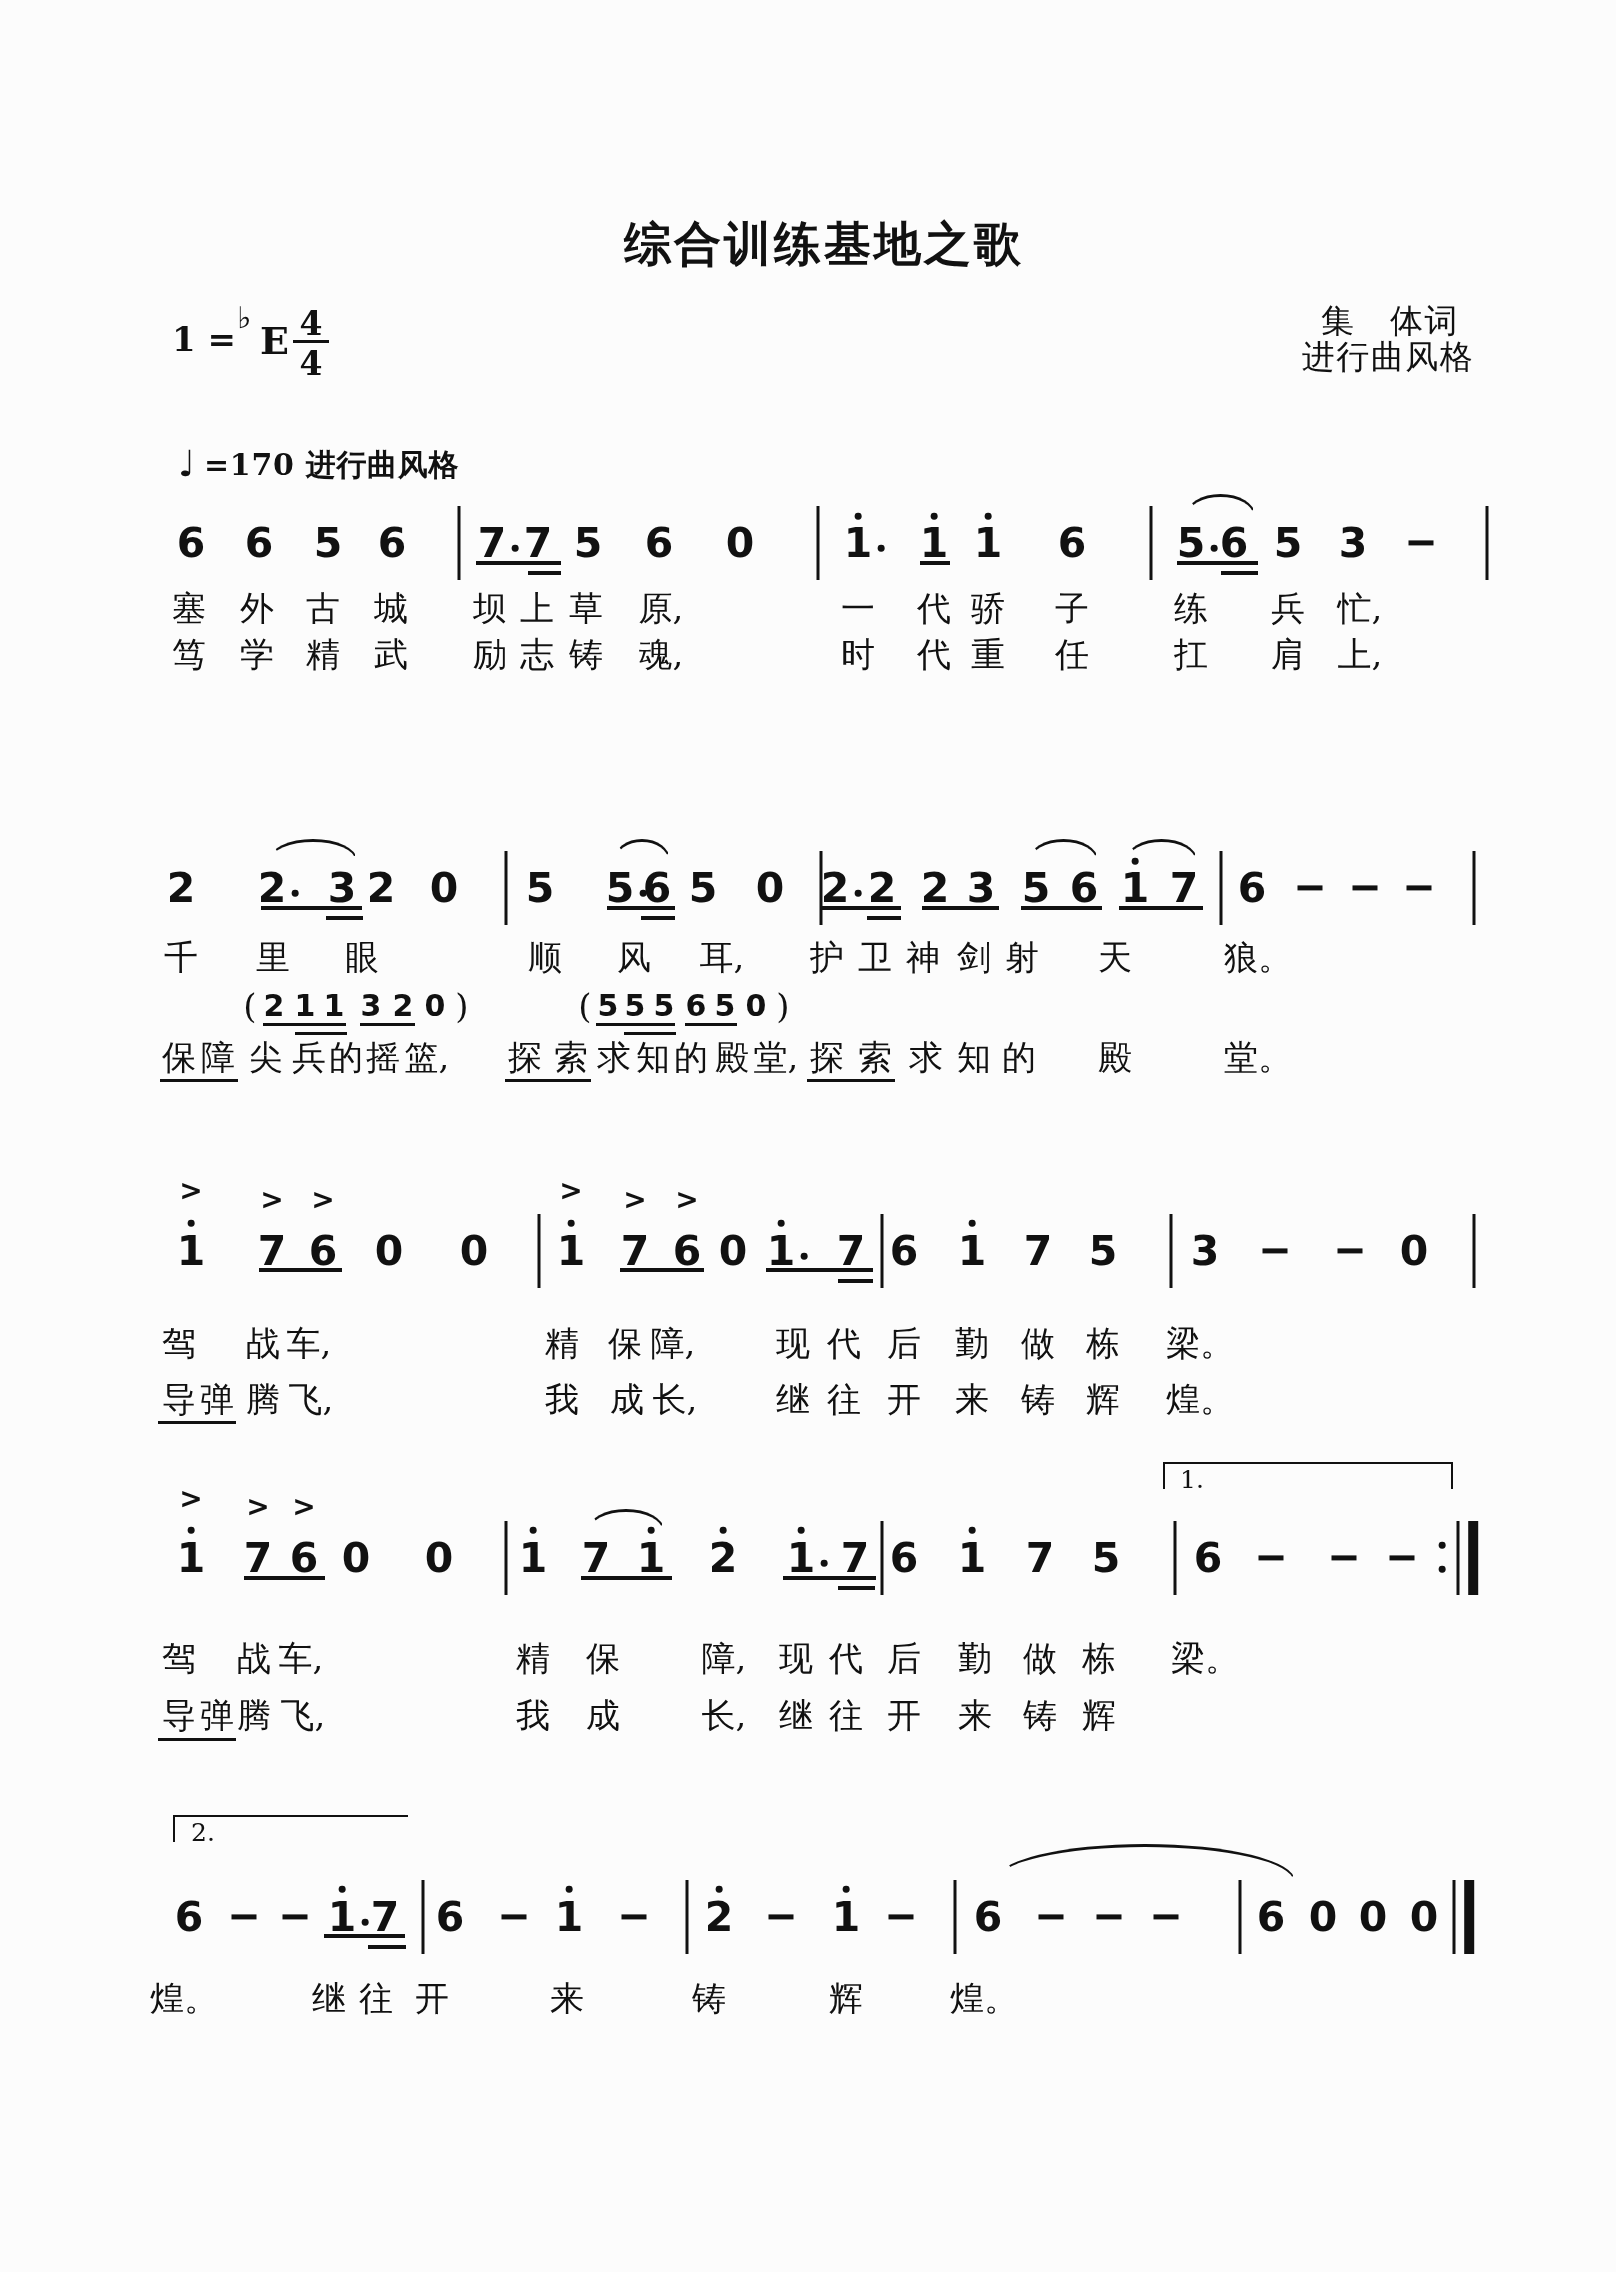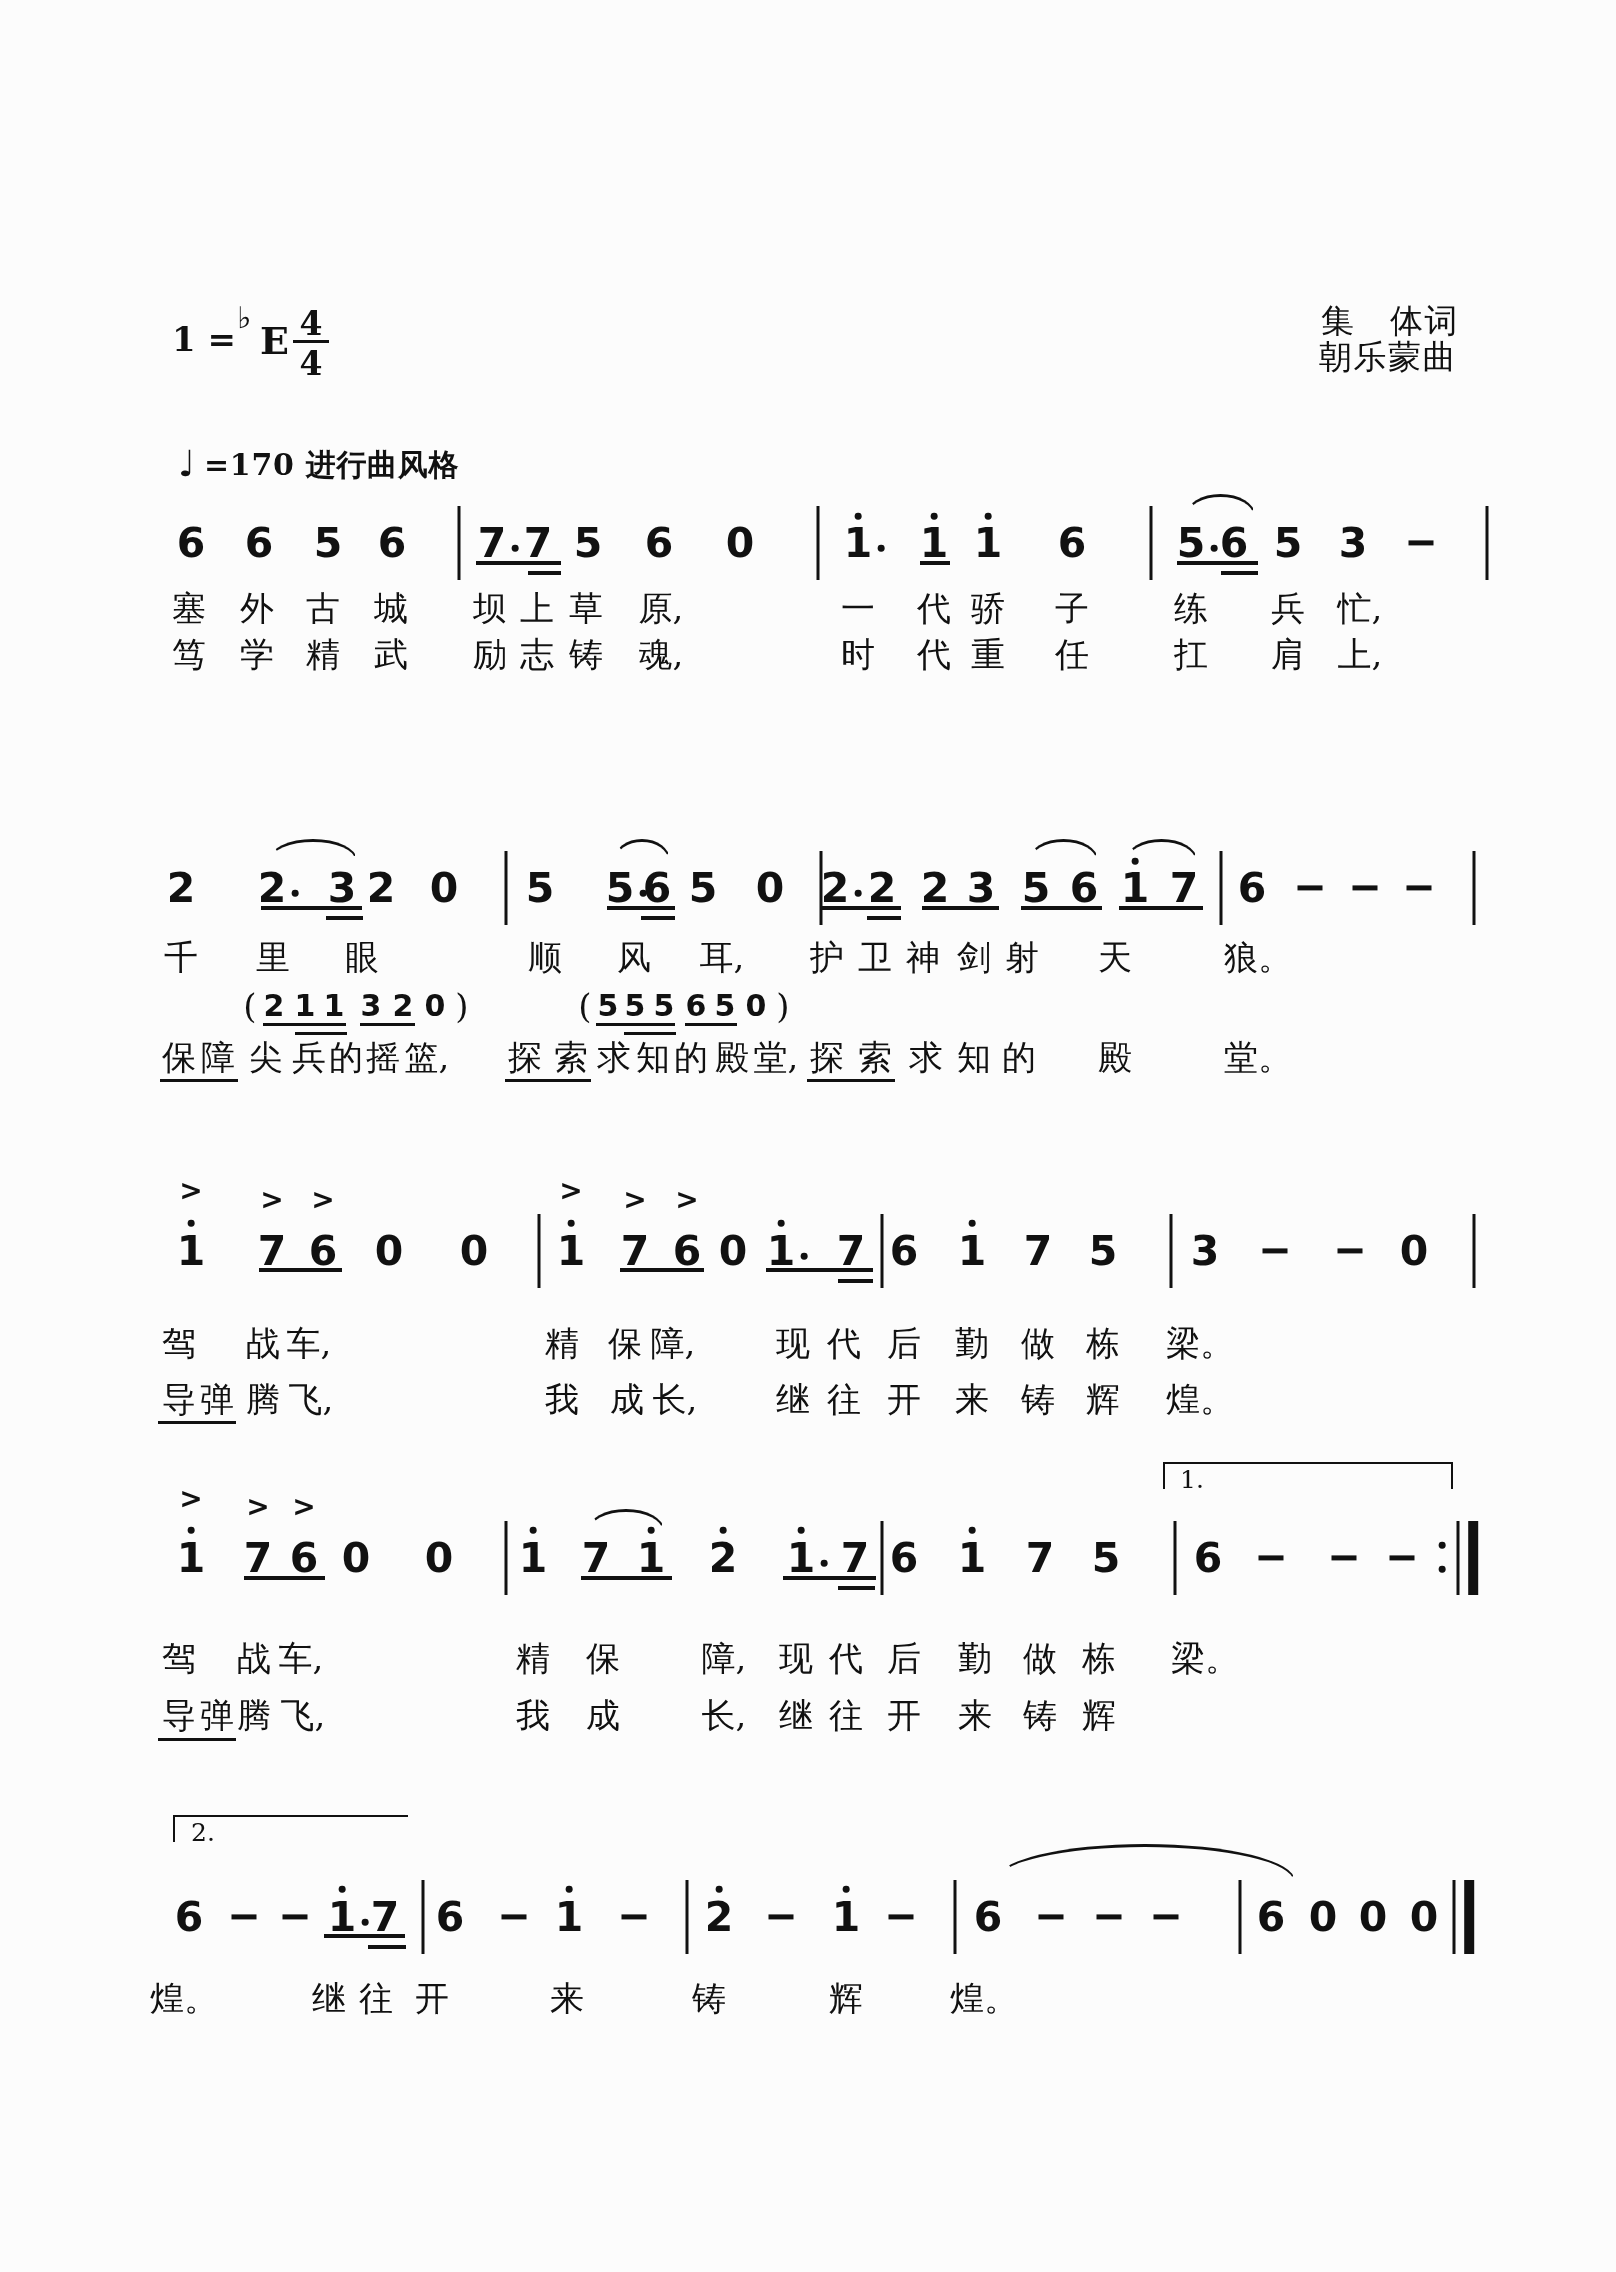--- a/index.html
+++ b/index.html
@@ -47,34 +47,35 @@
     box-sizing:border-box;
   }
   .volta{position:absolute;border-top:2.2px solid #111;border-left:2.2px solid #111;box-sizing:border-box;}
   .volta.rt{border-right:2.2px solid #111;}
   .volta-label{position:absolute;font:25px "DejaVu Serif",serif;line-height:1;}
 </style>
 </head>
 <body>
 
 <div class="page">
+  <div class="page-title c">综合训练基地之歌</div>
 
   <div class="keysig-prefix l">1 =</div>
   <div class="key-flat l">♭</div>
   <div class="key-tonic l">E</div>
   <div class="meter-num c">4</div>
   <div class="meter-bar"></div>
   <div class="meter-den c">4</div>
 
   <div class="tempo-note l">♩</div>
   <div class="tempo-text l">=170  进行曲风格</div>
 
   <div id="score"></div>
 <div class="credit c" style="left: 1390px; top: 321px;">集　体词</div>
-    <div class="credit c" style="left: 1388px; top: 357px;">朝乐蒙曲</div>
+    <div class="credit c" style="left: 1388px; top: 357px;">进行曲风格</div>
     <div class="note c" style="left: 191px; top: 543px;">6</div>
     <div class="note c" style="left: 259px; top: 543px;">6</div>
     <div class="note c" style="left: 328px; top: 543px;">5</div>
     <div class="note c" style="left: 392px; top: 543px;">6</div>
     <div class="barline" style="left: 459px; top: 506px; height: 74px;"></div>
     <div class="note c" style="left: 492px; top: 543px;">7</div>
     <div class="dot c" style="left: 515px; top: 548px;"></div>
     <div class="note c" style="left: 538px; top: 543px;">7</div>
     <div class="note c" style="left: 588px; top: 543px;">5</div>
     <div class="note c" style="left: 659px; top: 543px;">6</div>

